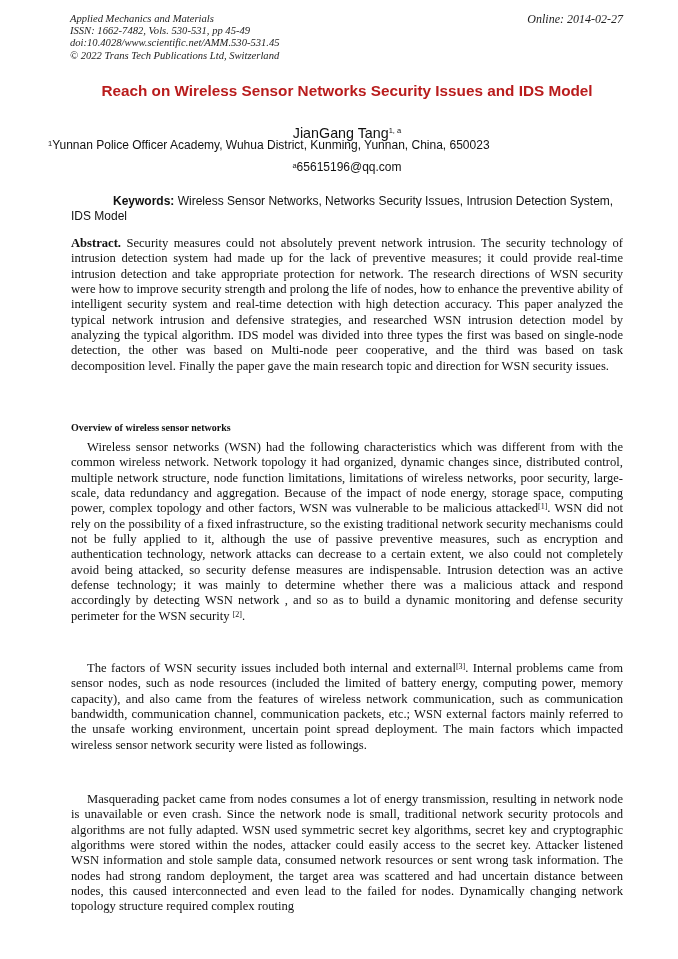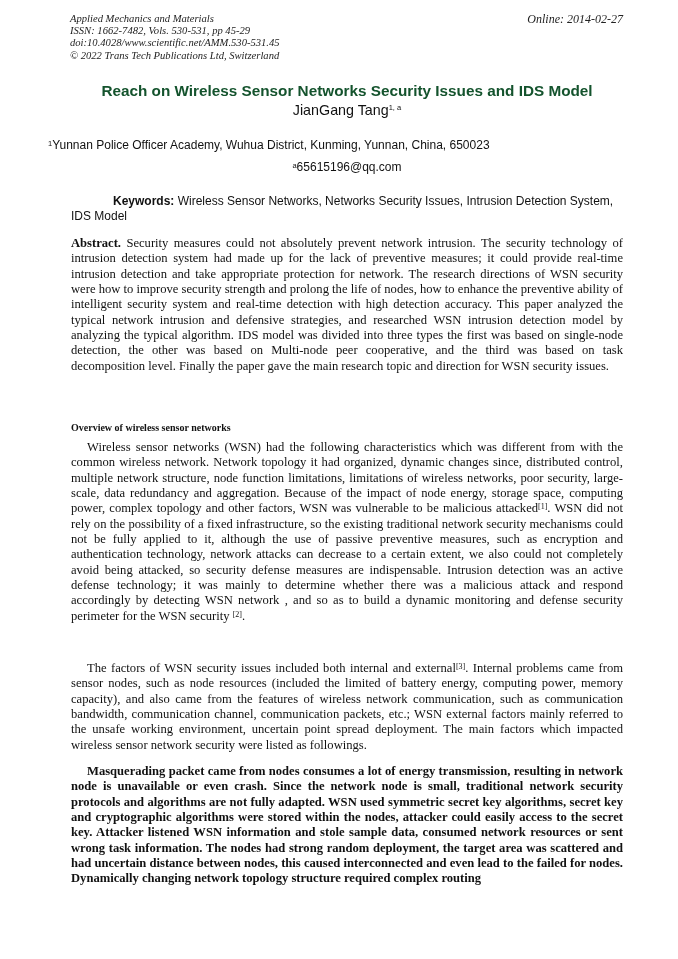--- a/index.html
+++ b/index.html
@@ -1,45 +1,45 @@
 <!DOCTYPE html>
 <html><head>
 <meta charset="utf-8">
 <style>
   html, body { margin: 0; padding: 0; background: #ffffff; }
   body { width: 678px; height: 959px; position: relative; overflow: hidden; color: #111; }
   .page { position: absolute; left: 0; top: 0; width: 678px; height: 959px; margin-left: 8px; }
   .journal { position: absolute; left: 62px; top: 13px; font-family: "Liberation Serif", serif; font-style: italic; font-size: 10.6px; line-height: 12.2px; color: #222; }
   .online { position: absolute; right: 63px; top: 13px; font-family: "Liberation Serif", serif; font-style: italic; font-size: 12px; line-height: 12.2px; color: #222; text-align: right; }
-  .title { position: absolute; left: 40px; width: 598px; top: 82px; text-align: center; font-family: "Liberation Sans", sans-serif; font-weight: bold; font-size: 15.3px; line-height: 18px; color: #14532d; }
-  .author { position: absolute; left: 40px; width: 598px; top: 101px; text-align: center; font-family: "Liberation Sans", sans-serif; font-size: 14.3px; line-height: 18px; }
+  .title { position: absolute; left: 40px; width: 598px; top: 82px; text-align: center; font-family: "Liberation Sans", sans-serif; font-weight: bold; font-size: 15.3px; line-height: 18px; color: #b91c1c; }
+  .author { position: absolute; left: 40px; width: 598px; top: 124px; text-align: center; font-family: "Liberation Sans", sans-serif; font-size: 14.3px; line-height: 18px; }
   .affil { position: absolute; left: 40px; width: 598px; top: 138px; font-family: "Liberation Sans", sans-serif; font-size: 12px; line-height: 15px; }
   .email { position: absolute; left: 40px; width: 598px; top: 160px; text-align: center; font-family: "Liberation Sans", sans-serif; font-size: 12px; line-height: 15px; }
   sup { font-size: 7.5px; vertical-align: top; position: relative; top: -2px; }
   .keywords { position: absolute; left: 63px; width: 552px; top: 194px; font-family: "Liberation Sans", sans-serif; font-size: 12px; line-height: 14.5px; }
   .kw-label { font-weight: bold; padding-left: 42px; }
   .body { position: absolute; left: 63px; width: 552px; font-family: "Liberation Serif", serif; font-size: 12.6px; line-height: 15.35px; text-align: justify; }
   .abstract { top: 236px; }
   .abs-label { font-weight: bold; }
   .heading { position: absolute; left: 63px; width: 552px; font-family: "Liberation Serif", serif; font-weight: bold; font-size: 10px; line-height: 15px; }
   .h1 { top: 420px; }
   .p1 { top: 440px; text-indent: 16px; }
   .h2 { top: 660px; }
   .p2 { top: 661px; text-indent: 16px; }
-  .p3 { top: 764px; text-indent: 16px; font-weight: bold; }
+  .p3 { top: 792px; text-indent: 16px; }
   .body sup { font-size: 8px; }
 </style>
 </head>
 <body>
 
 <div class="page">
 
   <div class="journal">
     <div>Applied Mechanics and Materials</div>
-    <div>ISSN: 1662-7482, Vols. 530-531, pp 45-29</div>
+    <div>ISSN: 1662-7482, Vols. 530-531, pp 45-49</div>
     <div>doi:10.4028/www.scientific.net/AMM.530-531.45</div>
     <div>© 2022 Trans Tech Publications Ltd, Switzerland</div>
   </div>
 
   <div class="online">Online: 2014-02-27</div>
 
   <div class="title">Reach on Wireless Sensor Networks Security Issues and IDS Model</div>
 
   <div class="author">
     <span>JianGang Tang</span><sup>1, a</sup>

